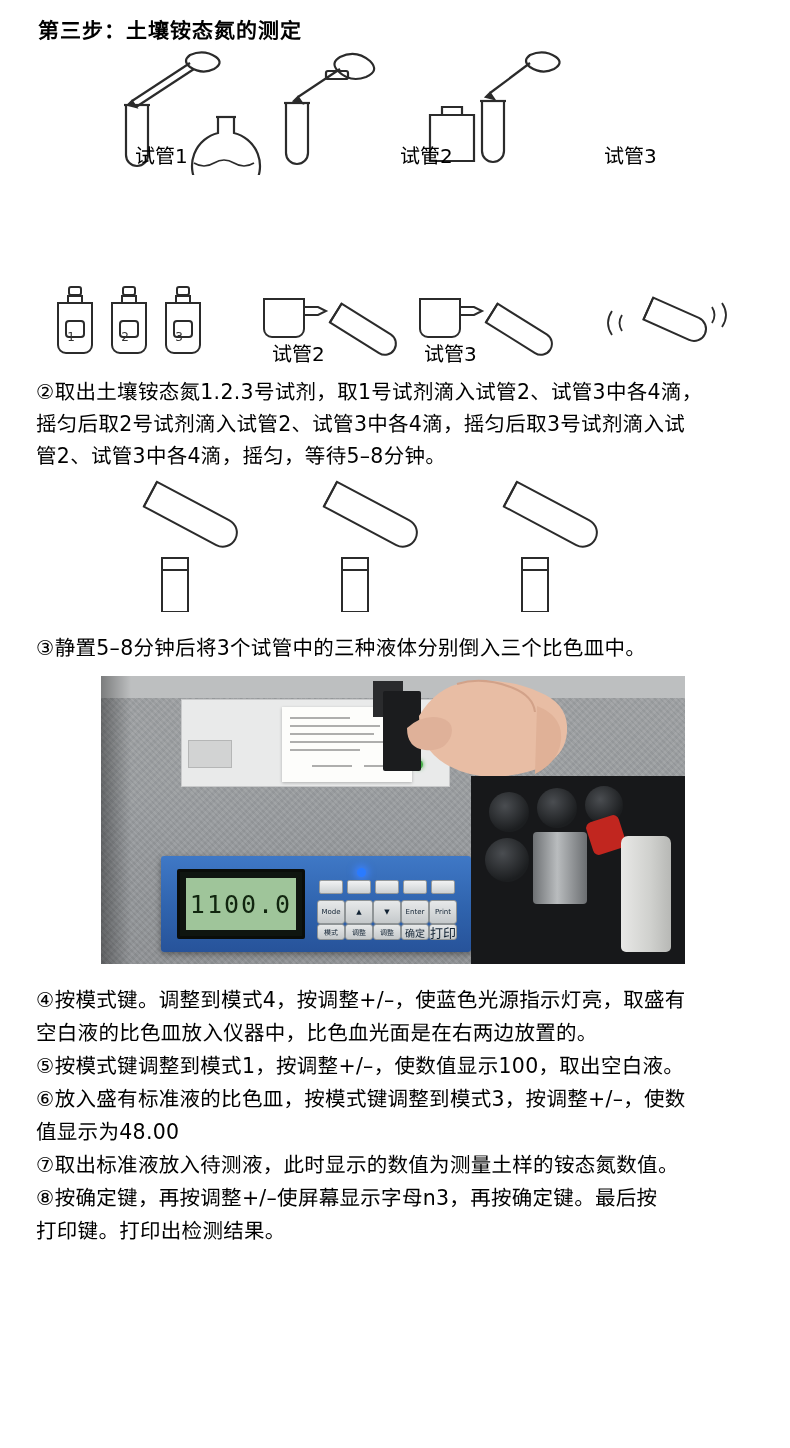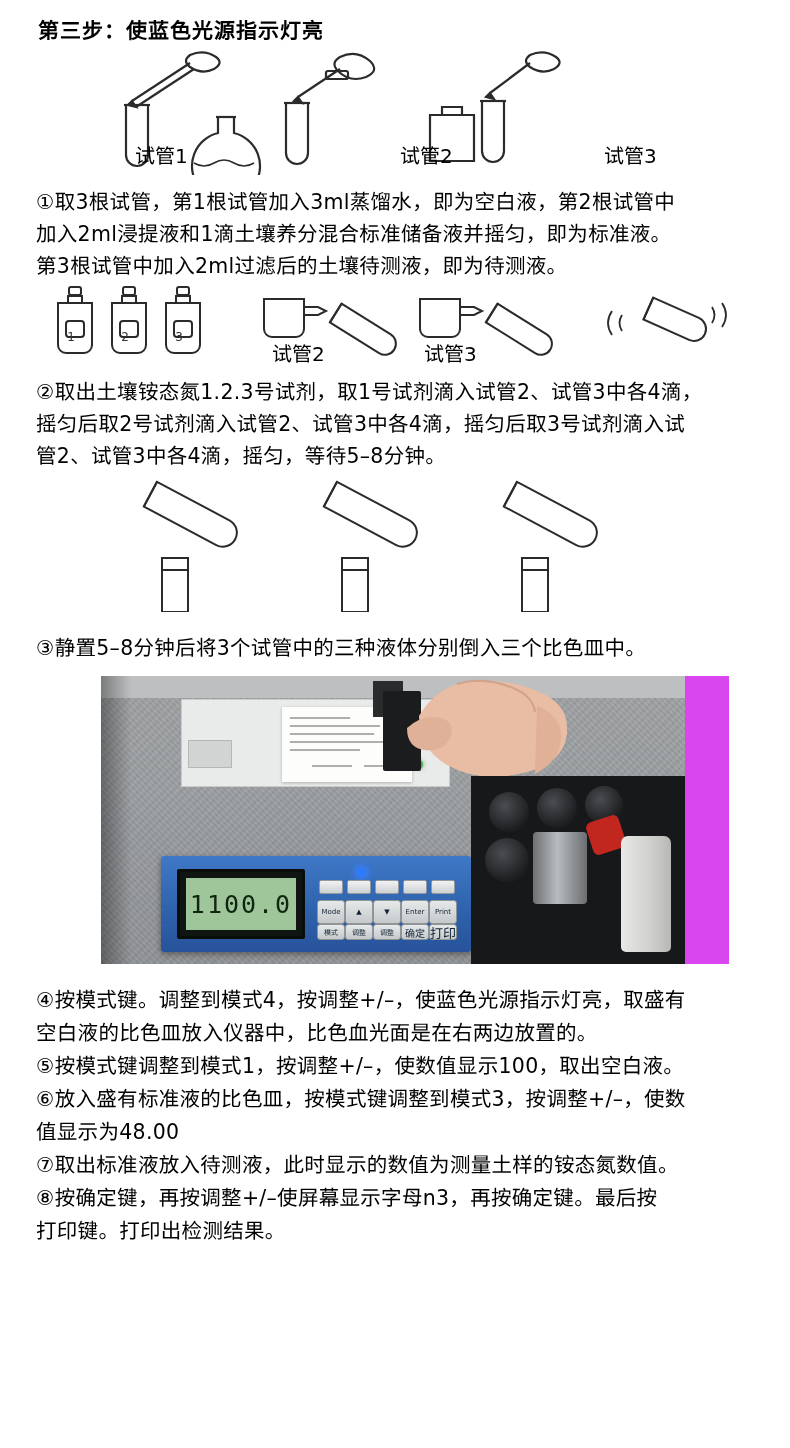--- a/index.html
+++ b/index.html
@@ -55,22 +55,21 @@
   svg { display: block; }
 
   
   .photo {
     position: absolute;
     left: 101px;
     top: 676px;
     width: 584px;
     height: 288px;
     overflow: hidden;
-    background: #d946ef;
-    padding-left: 44px;
+    background: #701a75;
   }
   .photo .bench {
     position: absolute;
     left: 0; top: 0; width: 584px; height: 288px;
     background:
       linear-gradient(180deg, #9fa2a4 0%, #9b9ea1 40%, #8f9295 100%);
   }
   .photo .bench-noise {
     position: absolute; left:0; top:0; width:584px; height:288px;
     background-image:
@@ -176,21 +175,21 @@
     position:absolute; left:62px; top:56px; width:54px; height:72px;
     background:linear-gradient(90deg,#6e7174,#b9bcbe 45%,#6b6e71);
     border-radius:4px;
   }
 </style>
 </head>
 <body>
 
 <div class="page">
 
-  <div class="title">第三步：使蓝色光源指示灯亮</div>
+  <div class="title">第三步：土壤铵态氮的测定</div>
 
   <div>
     <svg width="700" height="130" style="position:absolute;left:90px;top:45px;">
 
       <g stroke="#2b2b2b" stroke-width="2.2" fill="none">
         <path d="M100 10 q14 -6 26 2 q8 6 -2 12 q-12 6 -24 -2 q-8 -6 0 -12 z" fill="#ffffff"></path>
         <line x1="100" y1="18" x2="42" y2="56"></line>
         <line x1="104" y1="24" x2="46" y2="62"></line>
         <path d="M42 56 l4 6 -8 -2 z" fill="#2b2b2b"></path>
       </g>
@@ -233,25 +232,20 @@
         <path d="M392 56 h22 v50 a11 11 0 0 1 -22 0 z"></path>
         <line x1="390" y1="56" x2="416" y2="56"></line>
       </g>
     </svg>
 
     <div class="fig-label" style="left:135px;top:140px;">试管1</div>
     <div class="fig-label" style="left:400px;top:140px;">试管2</div>
     <div class="fig-label" style="left:604px;top:140px;">试管3</div>
   </div>
 
-  <div class="para" style="top:186px;">
-    <div>①取3根试管，第1根试管加入3ml蒸馏水，即为空白液，第2根试管中</div>
-    <div>加入2ml浸提液和1滴土壤养分混合标准储备液并摇匀，即为标准液。</div>
-    <div>第3根试管中加入2ml过滤后的土壤待测液，即为待测液。</div>
-  </div>
 
   <div>
     <svg width="720" height="90" style="position:absolute;left:46px;top:283px;">
 
       <g stroke="#2b2b2b" stroke-width="2" fill="none">
         <path d="M12 20 h34 v42 a8 8 0 0 1 -8 8 h-18 a8 8 0 0 1 -8 -8 z"></path>
         <path d="M22 20 v-7 h14 v7"></path>
           <rect x="23" y="4" width="12" height="8" rx="2"></rect>
         <rect x="20" y="38" width="18" height="16" rx="3"></rect>
       </g>

